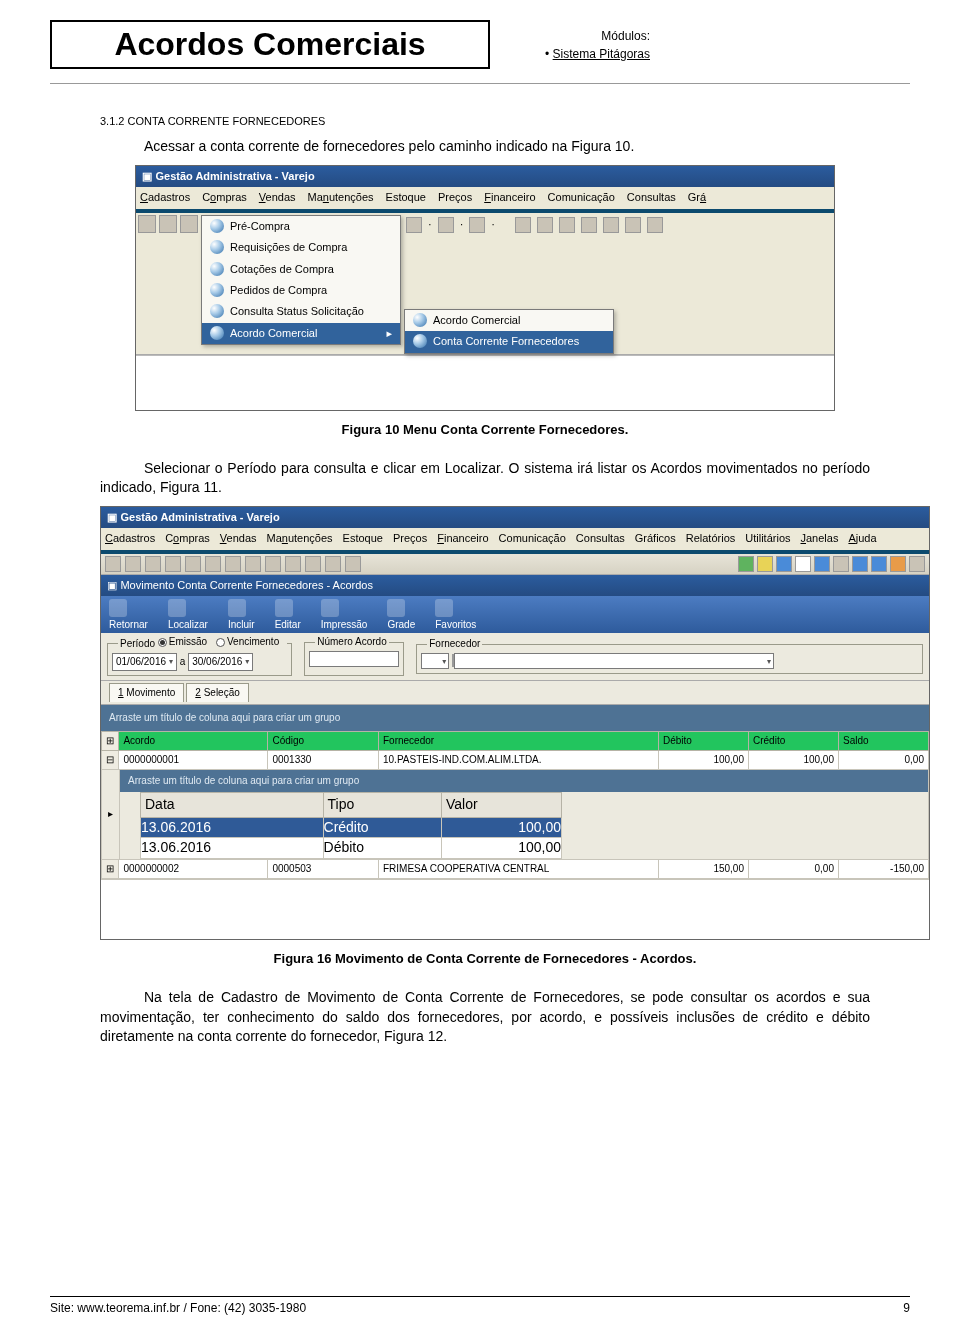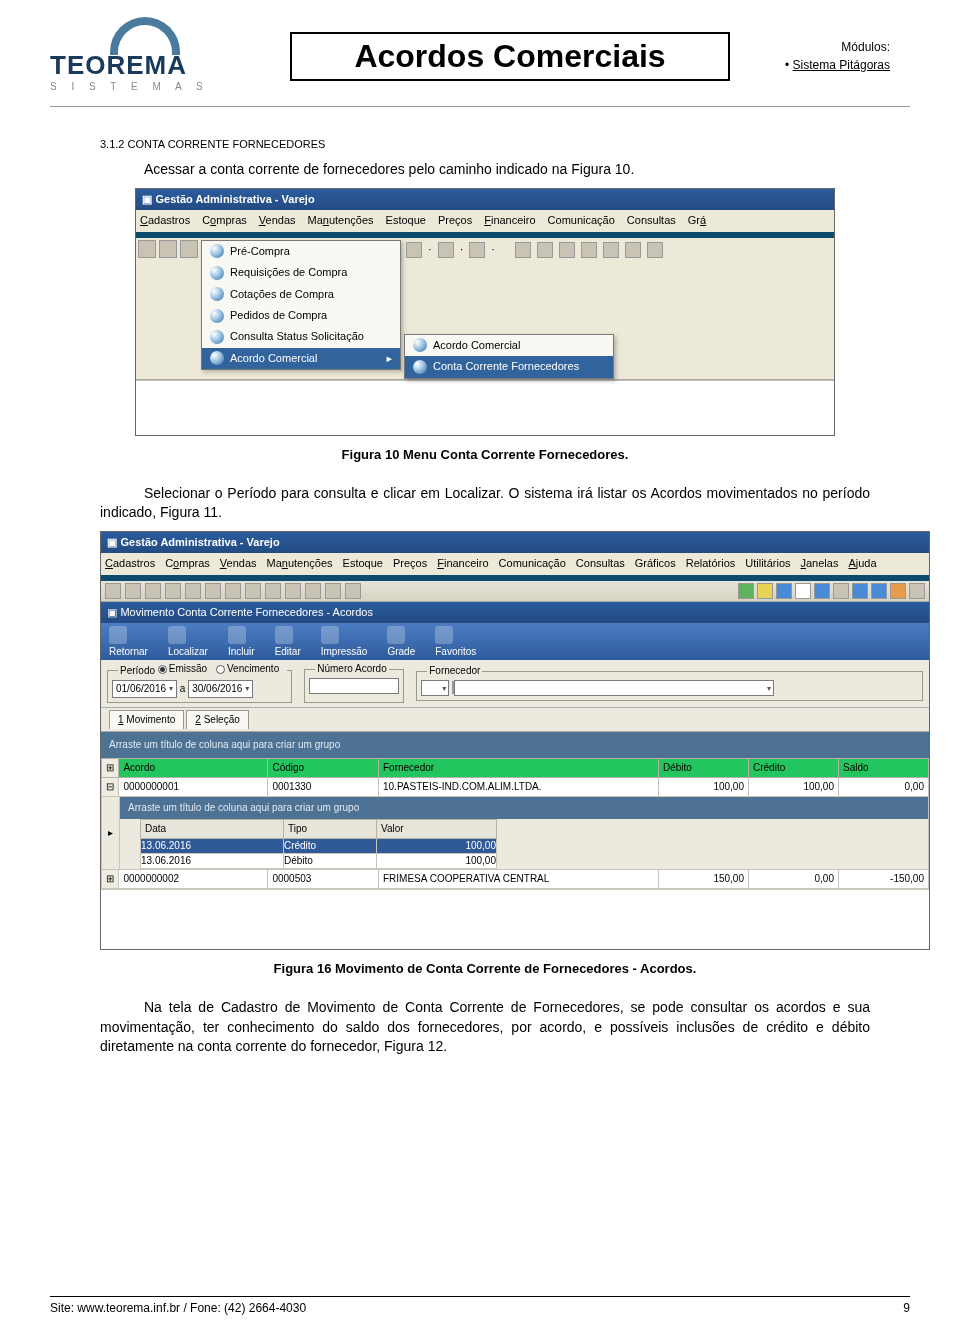--- a/index.html
+++ b/index.html
@@ -80,39 +80,39 @@
   }
   .shot1 { width: 700px; }
   .shot-title {
     background: linear-gradient(#2b5c9e,#244b82);
     color: #fff; font-weight: bold; font-size: 11px;
     padding: 3px 6px;
   }
   .menubar {
     background: #ece9d8; padding: 3px 4px;
     display: flex; gap: 12px;
-    border-bottom: 6px solid #0c4a6e;
+    border-bottom: 4px solid #0c4a6e;
   }
   .menubar span { cursor: default; }
   .menubar span u { text-decoration: underline; }
   .toolbar1 {
     background: #ece9d8;
     display: flex; align-items: flex-start;
     border-bottom: 1px solid #aaa;
     padding: 2px 2px 0 2px;
     gap: 3px;
   }
   .tbicon { width: 18px; height: 18px; background: #c9c3b6; border: 1px solid #999; }
   .dropdown {
     background: #f9f8f3; border: 1px solid #7a7a7a;
     width: 200px;
     box-shadow: 2px 2px 4px rgba(0,0,0,0.25);
   }
   .dropdown-item {
-    display: flex; align-items: center; gap: 6px;
+    display: flex; gap: 6px;
     padding: 3px 8px;
   }
   .dropdown-item .di-icon {
     width: 14px; height: 14px;
     background: radial-gradient(circle at 30% 30%,#fff,#a8cbe8 40%,#2f6da8);
     border-radius: 50%;
   }
   .dropdown-item.highlight {
     background: #31639c; color: #fff;
   }
@@ -186,21 +186,21 @@
   }
   table.grid td {
     border: 1px solid #c8c5ba; padding: 2px 4px; background:#fff;
   }
   .expander { width: 14px; text-align: center; background:#efece2 !important; }
   .sub-hint {
     background: #4e7294; color: #dfe9f2; font-size: 10px; padding: 4px 8px;
   }
   .sub-hint-row td { padding:0 !important; }
   table.subgrid {
-    width: 357px; border-collapse: collapse; font-size: 10px; margin-left: 20px;
+    width: 422px; border-collapse: collapse; font-size: 14px; margin-left: 20px;
   }
   table.subgrid th {
     background: #e7e4da; border: 1px solid #b6b3a6; text-align: left; padding: 2px 4px; font-weight: normal;
   }
   table.subgrid td {
     border: 1px solid #c8c5ba; padding: 2px 4px; background:#fff;
   }
   .sel-row td, .sel-row th { background:#2f5a97 !important; color:#fff; }
   .num { text-align: right; }
   .blank-grid { height: 60px; background:#fff; border-top:1px solid #c8c5ba;}
@@ -218,27 +218,20 @@
     left: 50px; right: 50px; bottom: 22px;
     border-top: 1px solid #000;
     font-size: 12px; padding-top: 4px;
     display: flex; justify-content: space-between;
   }
 </style>
 </head>
 <body>
 
 <div class="header">
-  <div class="logo">
-    <div class="logo-graphic">
-      <div class="logo-arc"></div>
-    </div>
-    <div class="logo-text">TEOREMA</div>
-    <div class="logo-sub">S I S T E M A S</div>
-  </div>
   <div class="title-box">Acordos Comerciais</div>
   <div class="modulos">
     <div>Módulos:</div>
     <ul>
       <li><span>Sistema Pitágoras</span></li>
     </ul>
   </div>
 </div>
 
 <div class="content">
@@ -505,15 +498,15 @@
     <div class="blank-grid"></div>
   </div>
 
   <p class="caption">Figura 16 Movimento de Conta Corrente de Fornecedores - Acordos.</p>
 
   <p class="para">Na tela de Cadastro de Movimento de Conta Corrente de Fornecedores, se pode consultar os acordos e sua movimentação, ter conhecimento do saldo dos fornecedores, por acordo, e possíveis inclusões de crédito e débito diretamente na conta corrente do fornecedor, Figura 12.</p>
 
 </div>
 
 <div class="footer">
-  <span>Site: www.teorema.inf.br / Fone: (42) 2664-4030</span>
+  <span>Site: www.teorema.inf.br / Fone: (42) 3035-1980</span>
   <span>9</span>
 </div>
 
 </body></html>

